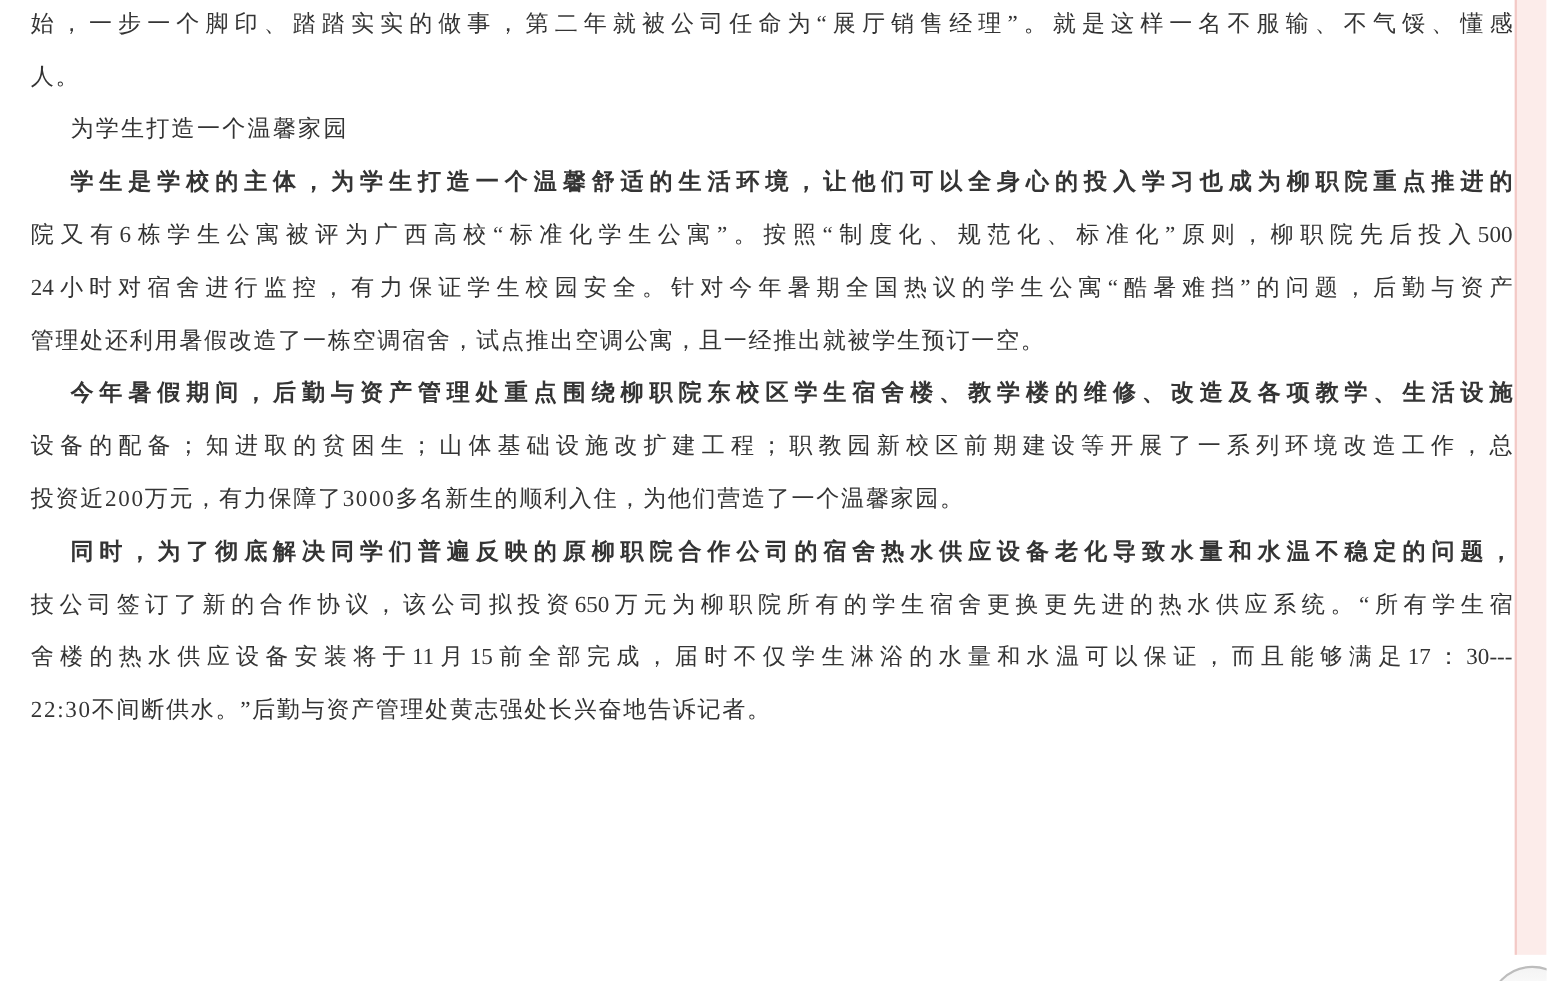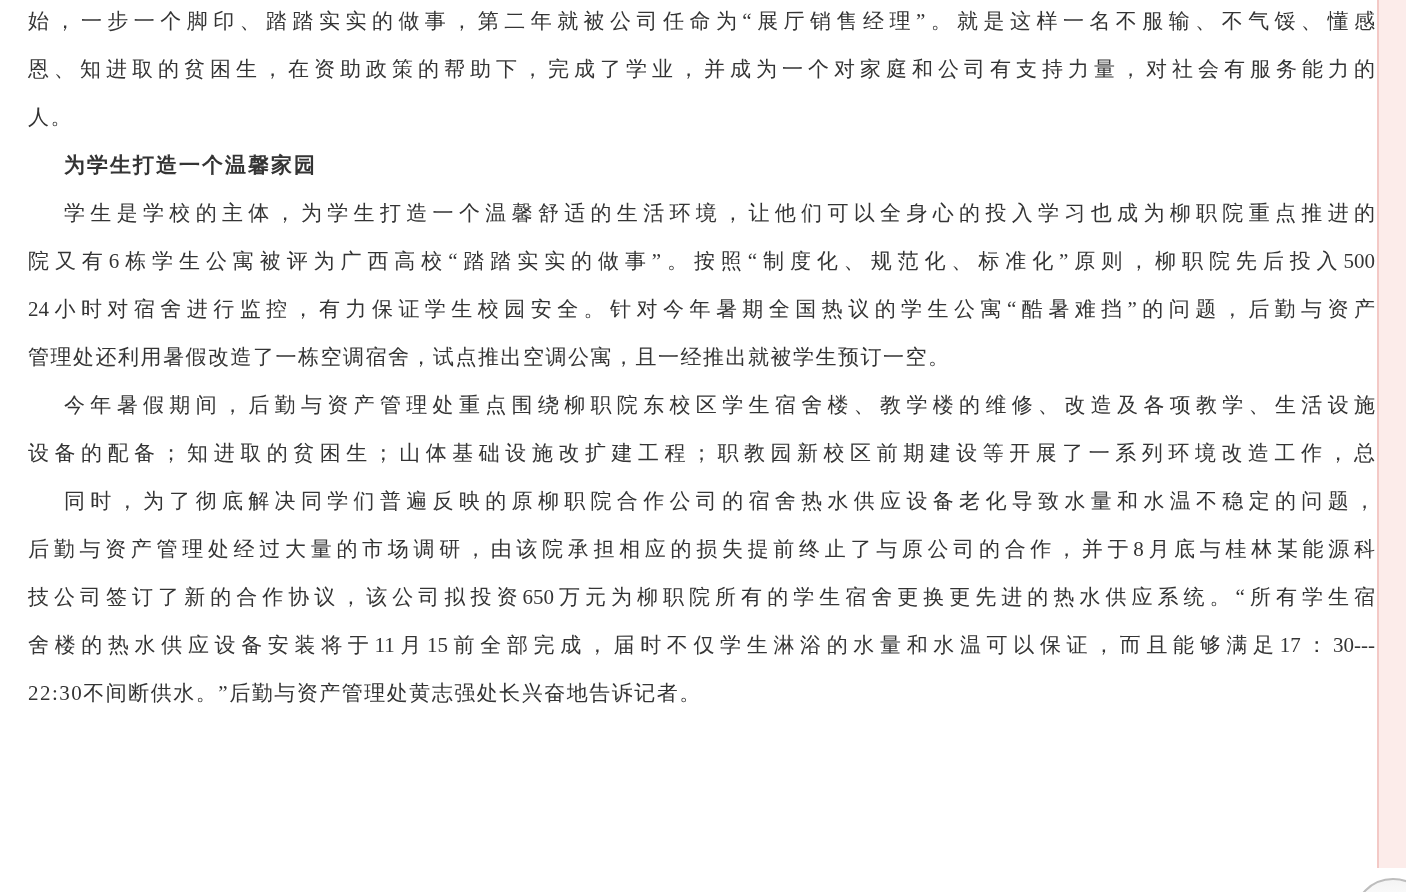--- a/index.html
+++ b/index.html
@@ -29,23 +29,24 @@
     white-space: nowrap;
   }
   .line.just {
     white-space: normal;
     letter-spacing: 0;
     text-align: justify;
     text-align-last: justify;
   }
   .line.indent {
     text-indent: 36px;
+    font-weight: bold;
   }
   .line.bold {
-    font-weight: bold;
+    font-weight: normal;
     letter-spacing: 2px;
   }
   .scroll-strip {
     position: absolute;
     top: 0;
     right: 0;
     width: 27px;
     height: 868px;
     background: #fcecea;
     border-left: 2px solid #f3c9c6;
@@ -61,30 +62,29 @@
     background: linear-gradient(#f4f4f4, #ffffff 40%);
     box-sizing: border-box;
   }
 </style>
 </head>
 <body style="background: rgb(255, 255, 255); color: rgb(52, 52, 52);">
 
 <div class="content" id="article-content">
 
 <div class="line just">始，一步一个脚印、踏踏实实的做事，第二年就被公司任命为“展厅销售经理”。就是这样一名不服输、不气馁、懂感</div>
-    <div class="line just">恩、知进取的贫困生，在资助政策的帮助下，完成了学业，并成为一个对家庭和公司有支持力量，对社会有服务能力的</div>
     <div class="line">人。</div>
     <div class="line indent bold">为学生打造一个温馨家园</div>
     <div class="line just indent">学生是学校的主体，为学生打造一个温馨舒适的生活环境，让他们可以全身心的投入学习也成为柳职院重点推进的</div>
-    <div class="line just">院又有6栋学生公寓被评为广西高校“踏踏实实的做事”。按照“制度化、规范化、标准化”原则，柳职院先后投入500</div>
+    <div class="line just">院又有6栋学生公寓被评为广西高校“标准化学生公寓”。按照“制度化、规范化、标准化”原则，柳职院先后投入500</div>
     <div class="line just">24小时对宿舍进行监控，有力保证学生校园安全。针对今年暑期全国热议的学生公寓“酷暑难挡”的问题，后勤与资产</div>
     <div class="line">管理处还利用暑假改造了一栋空调宿舍，试点推出空调公寓，且一经推出就被学生预订一空。</div>
     <div class="line just indent">今年暑假期间，后勤与资产管理处重点围绕柳职院东校区学生宿舍楼、教学楼的维修、改造及各项教学、生活设施</div>
     <div class="line just">设备的配备；知进取的贫困生；山体基础设施改扩建工程；职教园新校区前期建设等开展了一系列环境改造工作，总</div>
+    <div class="line">投资近200万元，有力保障了3000多名新生的顺利入住，为他们营造了一个温馨家园。</div>
     <div class="line just indent">同时，为了彻底解决同学们普遍反映的原柳职院合作公司的宿舍热水供应设备老化导致水量和水温不稳定的问题，</div>
-    <div class="line just">后勤与资产管理处经过大量的市场调研，由该院承担相应的损失提前终止了与原公司的合作，并于8月底与桂林某能源科</div>
     <div class="line just">技公司签订了新的合作协议，该公司拟投资650万元为柳职院所有的学生宿舍更换更先进的热水供应系统。“所有学生宿</div>
     <div class="line just">舍楼的热水供应设备安装将于11月15前全部完成，届时不仅学生淋浴的水量和水温可以保证，而且能够满足17：30---</div>
     <div class="line">22:30不间断供水。”后勤与资产管理处黄志强处长兴奋地告诉记者。</div>
   </div>
 
 <div class="scroll-strip" style="background: rgb(252, 236, 234); border-left-color: rgb(243, 201, 198);"></div>
 <div class="back-to-top" style="border-color: rgb(189, 189, 189);"></div>
 
 </body></html>

